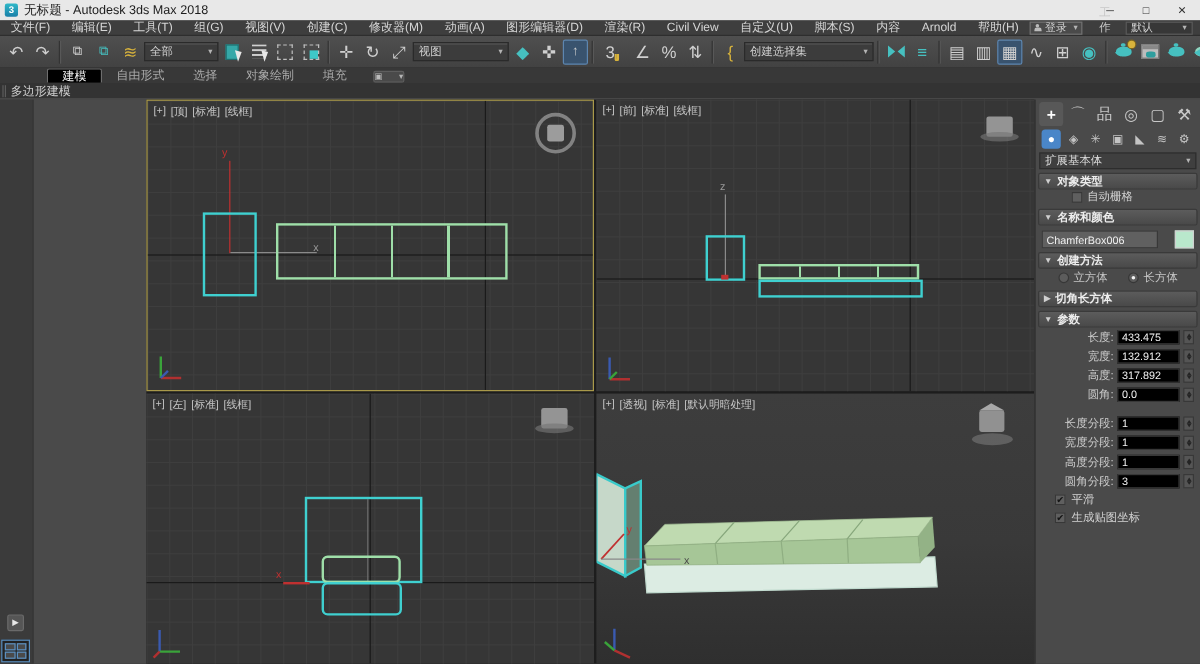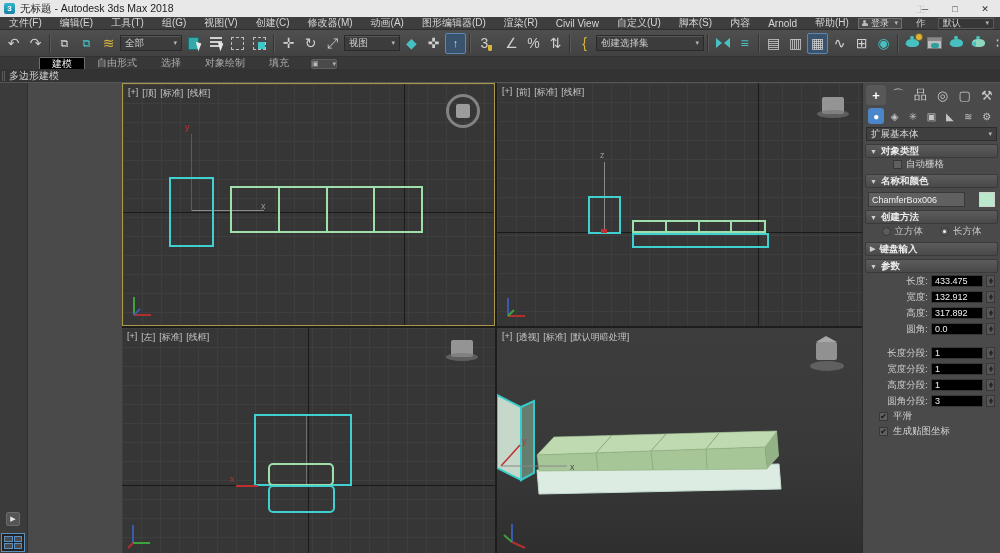--- a/index.html
+++ b/index.html
@@ -194,21 +194,21 @@
       <span class="dashsq"></span>
     </span>
   <span class="ti">
       <span class="dashsq"></span>
       <span class="insq" style="position:absolute;left:9px;top:9px;width:7px;height:7px;background:#3fc8c8;"></span>
     </span>
   <span class="sep"></span>
   <span class="ti">✛</span>
   <span class="ti">↻</span>
   <span class="ti">⤢</span>
-  <div class="tbsel" style="width:56px">
+  <div class="tbsel" style="width:80px">
     <span>视图</span>
     <span class="caret">▾</span>
   </div>
   <span class="ti teal">◆</span>
   <span class="ti">✜</span>
   <span class="ti pressed sm">↑</span>
   <span class="sep"></span>
   <span class="ti">3</span>
     <span class="magnet" style="position:relative;left:-8px;top:5px;"></span>
   <span class="ti">∠</span>
@@ -443,21 +443,21 @@
         <span>立方体</span>
       </span>
     <span class="ropt">
         <span class="radio sel"></span>
         <span>长方体</span>
       </span>
   </div>
 
   <div class="roll">
     <span class="arr">▶</span>
-    <span>键盘输入</span>
+    <span>切角长方体</span>
   </div>
   <div class="roll">
     <span class="arr">▼</span>
     <span>参数</span>
   </div>
 
   <div class="prow">
     <span>长度:</span>
     <span class="pfield">433.475</span>
     <span class="spin"></span>

